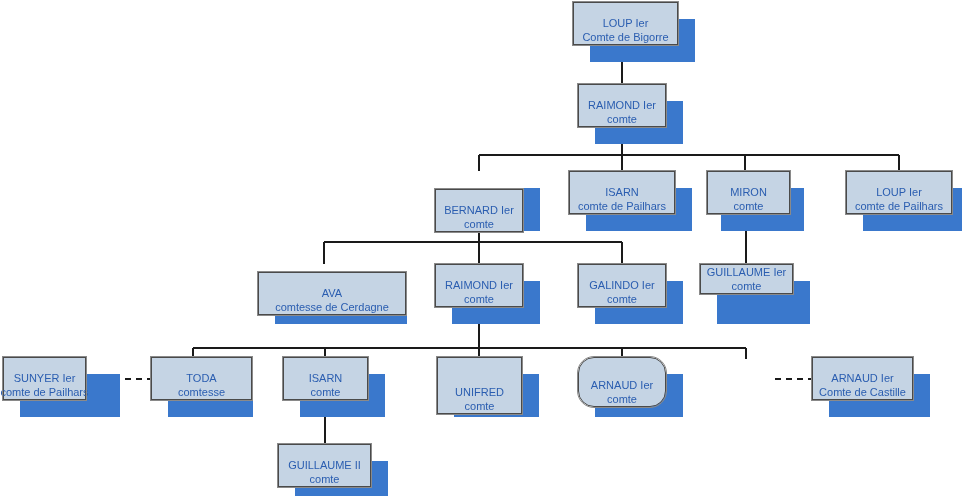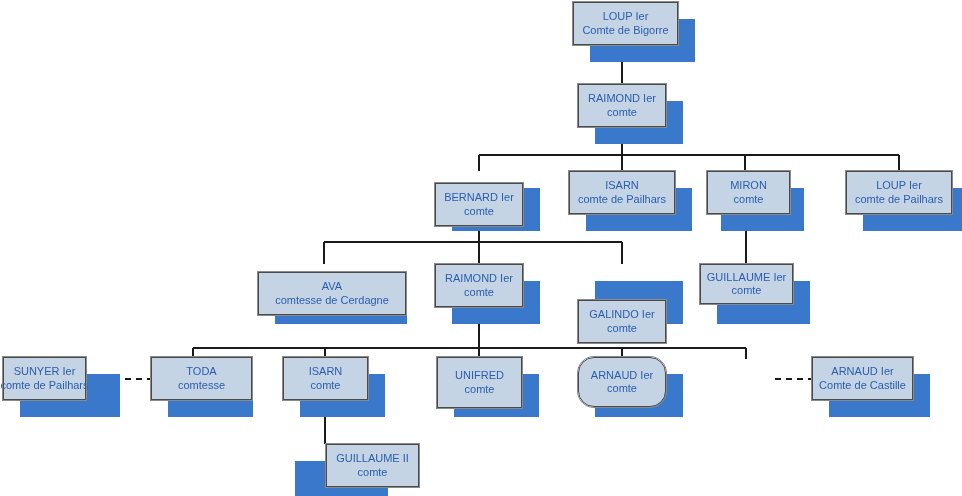--- a/index.html
+++ b/index.html
@@ -31,21 +31,21 @@
   .node {
     position: absolute;
     box-sizing: border-box;
     background: #c5d4e4;
     border: 1px solid #4a4a4a;
     outline: 1px solid #8a8a8a;
     outline-offset: 0px;
     display: flex;
     flex-direction: column;
     align-items: center;
-    justify-content: center;
+    justify-content: flex-end;
     color: #2a5db0;
     font-size: 11px;
     line-height: 13.5px;
     text-align: center;
     z-index: 3;
     white-space: nowrap;
   }
   .node .ln {
     display: block;
   }
@@ -116,21 +116,21 @@
   <div class="node" style="left:573px; top:2px; width:105px; height:43px;">
     <span class="ln">LOUP Ier</span>
     <span class="ln">Comte de Bigorre</span>
   </div>
 
   <div class="node" style="left:578px; top:84px; width:88px; height:43px;">
     <span class="ln">RAIMOND Ier</span>
     <span class="ln">comte</span>
   </div>
 
-  <div class="node" style="left:435px; top:183px; width:88px; height:43px;">
+  <div class="node" style="left:435px; top:189px; width:88px; height:43px;">
     <span class="ln">BERNARD Ier</span>
     <span class="ln">comte</span>
   </div>
 
   <div class="node" style="left:569px; top:171px; width:106px; height:43px;">
     <span class="ln">ISARN</span>
     <span class="ln">comte de Pailhars</span>
   </div>
 
   <div class="node" style="left:707px; top:171px; width:83px; height:43px;">
@@ -146,59 +146,59 @@
   <div class="node" style="left:258px; top:272px; width:148px; height:43px;">
     <span class="ln">AVA</span>
     <span class="ln">comtesse de Cerdagne</span>
   </div>
 
   <div class="node" style="left:435px; top:264px; width:88px; height:43px;">
     <span class="ln">RAIMOND Ier</span>
     <span class="ln">comte</span>
   </div>
 
-  <div class="node" style="left:578px; top:264px; width:88px; height:43px;margin-top:36px;">
+  <div class="node" style="left:578px; top:264px; width:88px; height:43px;">
     <span class="ln">GALINDO Ier</span>
     <span class="ln">comte</span>
   </div>
 
-  <div class="node" style="left:700px; top:264px; width:93px; height:40px;">
+  <div class="node" style="left:700px; top:264px; width:93px; height:30px;">
     <span class="ln">GUILLAUME Ier</span>
     <span class="ln">comte</span>
   </div>
 
   <div class="node" style="left:3px; top:357px; width:83px; height:43px;">
     <span class="ln">SUNYER Ier</span>
     <span class="ln">comte de Pailhars</span>
   </div>
 
   <div class="node" style="left:151px; top:357px; width:101px; height:43px;">
     <span class="ln">TODA</span>
     <span class="ln">comtesse</span>
   </div>
 
   <div class="node" style="left:283px; top:357px; width:85px; height:43px;">
     <span class="ln">ISARN</span>
     <span class="ln">comte</span>
   </div>
 
-  <div class="node" style="left:437px; top:357px; width:85px; height:51px;">
+  <div class="node" style="left:437px; top:357px; width:85px; height:57px;">
     <span class="ln">UNIFRED</span>
     <span class="ln">comte</span>
   </div>
 
   <div class="node" style="left:578px; top:357px; width:88px; height:50px;border-radius:16px;">
     <span class="ln">ARNAUD Ier</span>
     <span class="ln">comte</span>
   </div>
 
 
   <div class="node" style="left:812px; top:357px; width:101px; height:43px;">
     <span class="ln">ARNAUD Ier</span>
     <span class="ln">Comte de Castille</span>
   </div>
 
-  <div class="node" style="left:278px; top:444px; width:93px; height:43px;margin-left:48px;">
+  <div class="node" style="left:278px; top:444px; width:93px; height:43px;">
     <span class="ln">GUILLAUME II</span>
     <span class="ln">comte</span>
   </div>
 
 </div>
 
 </body></html>

